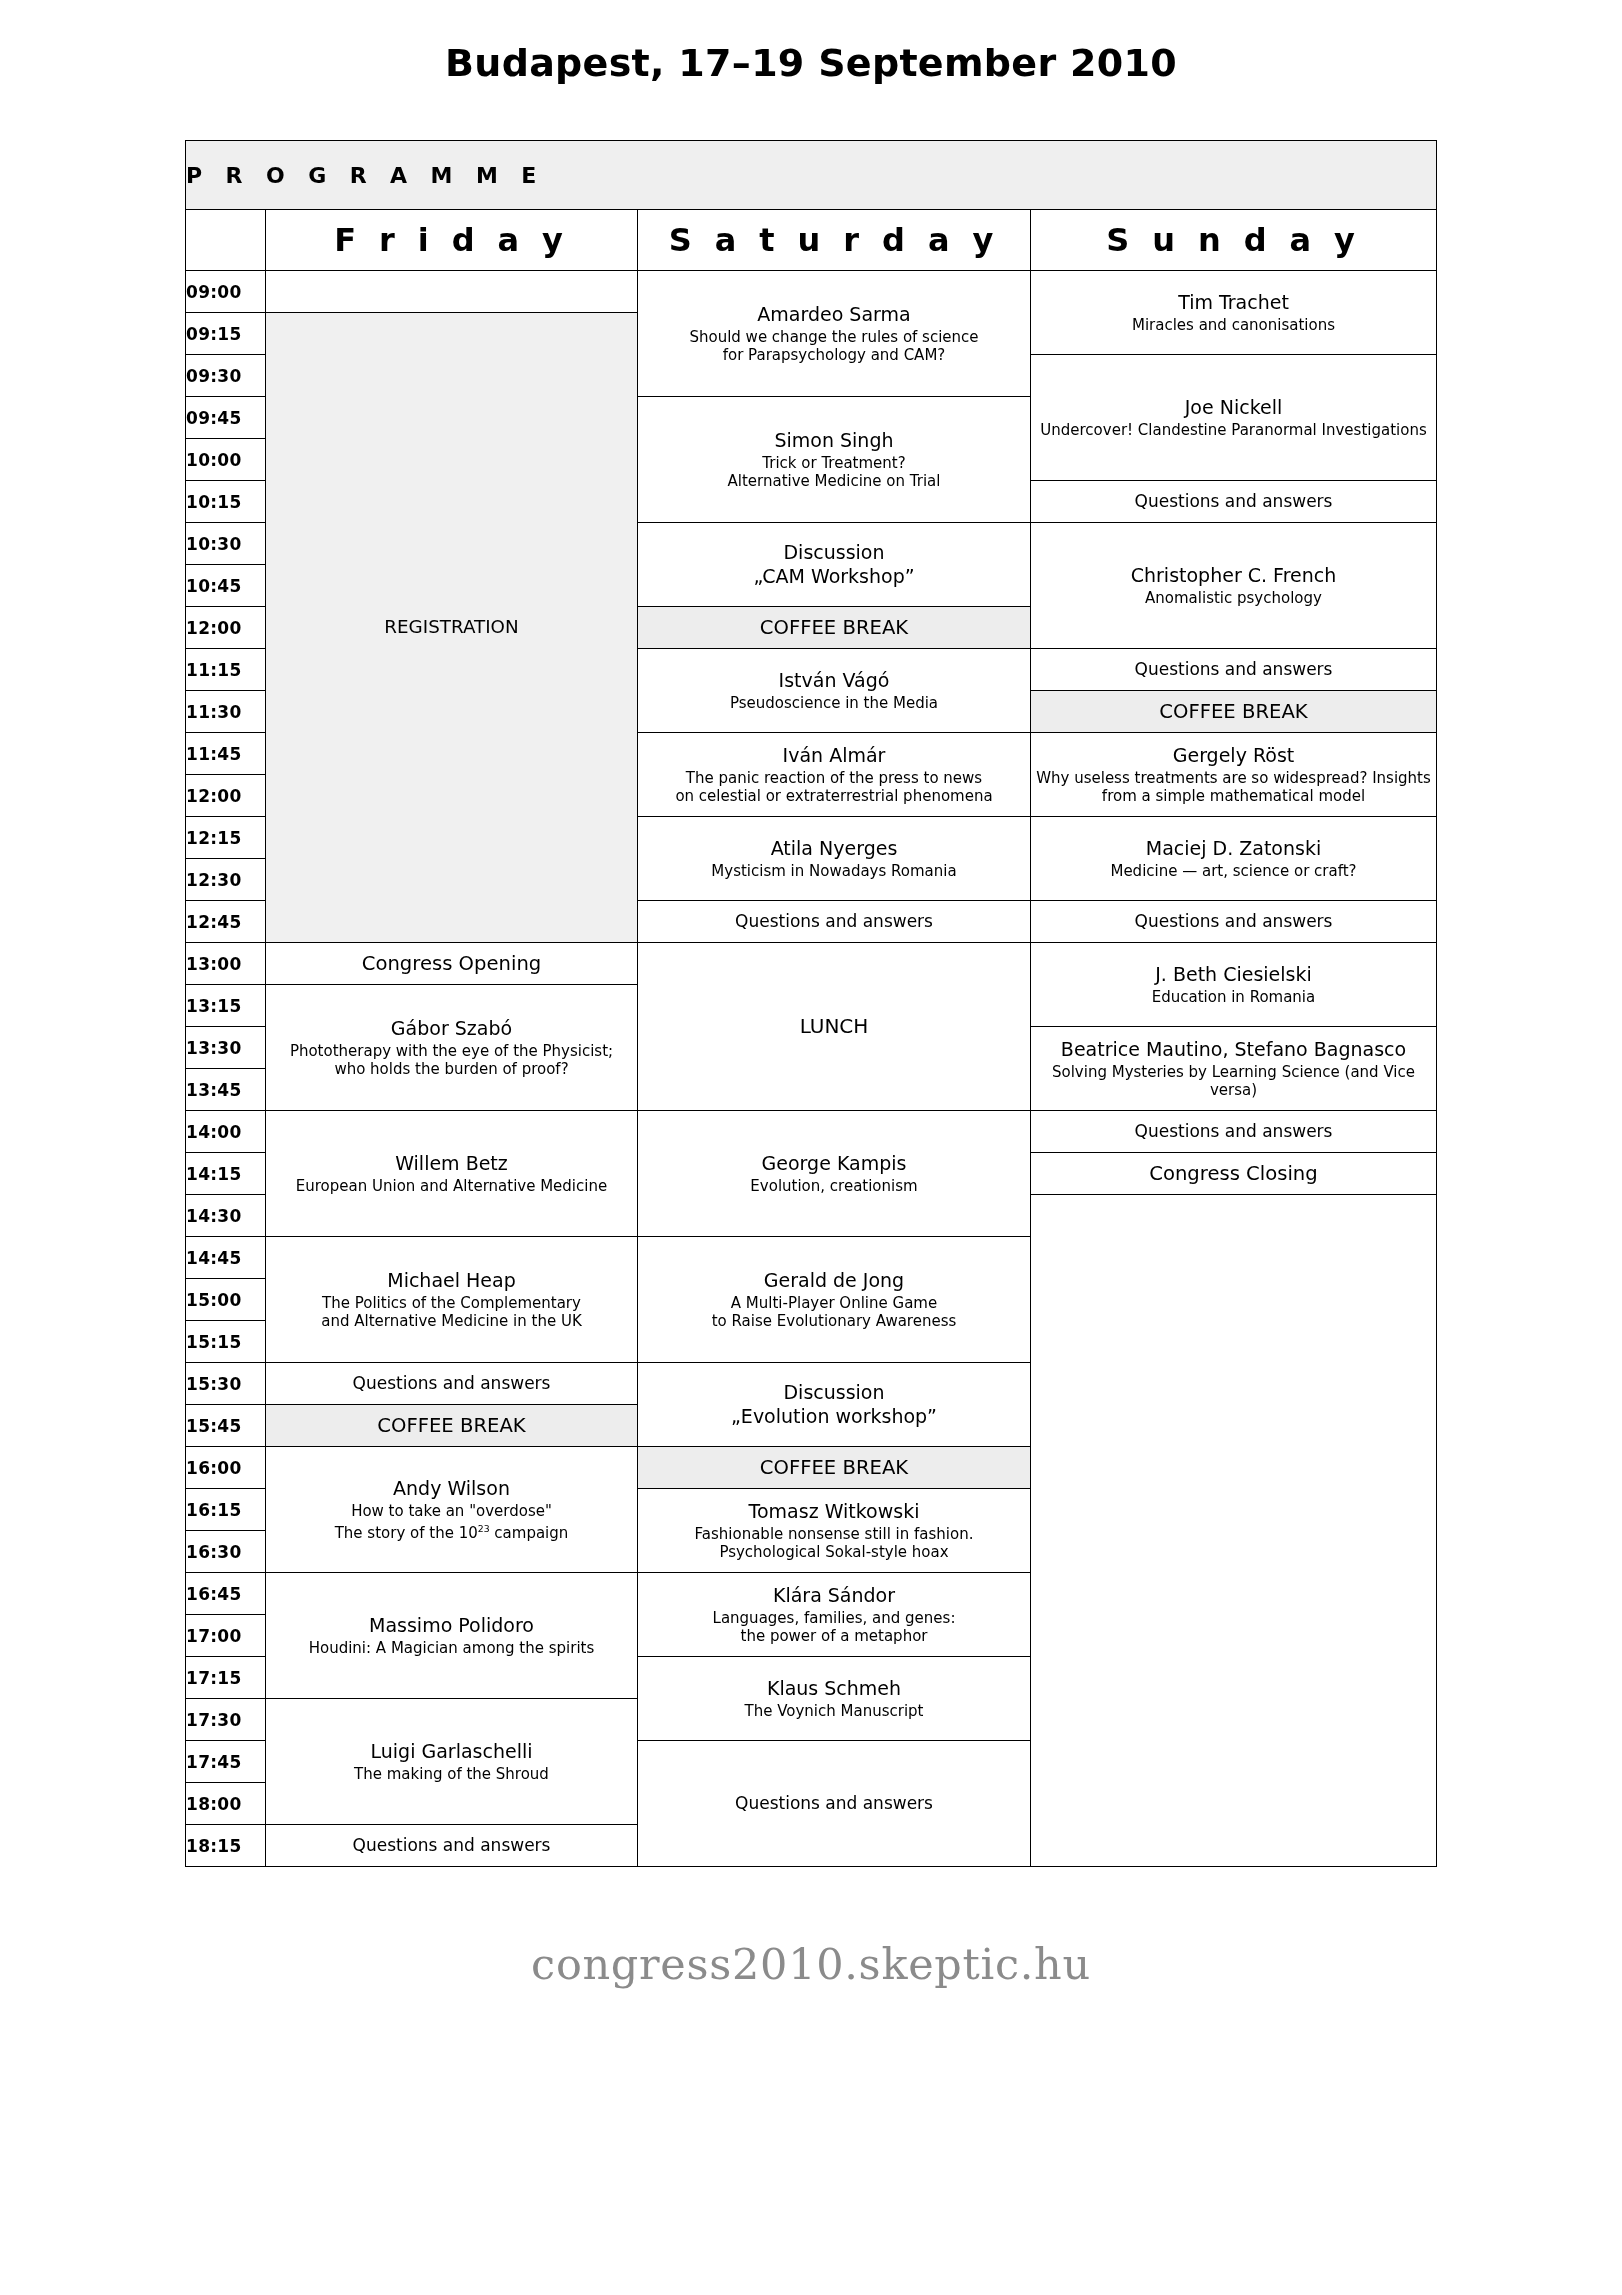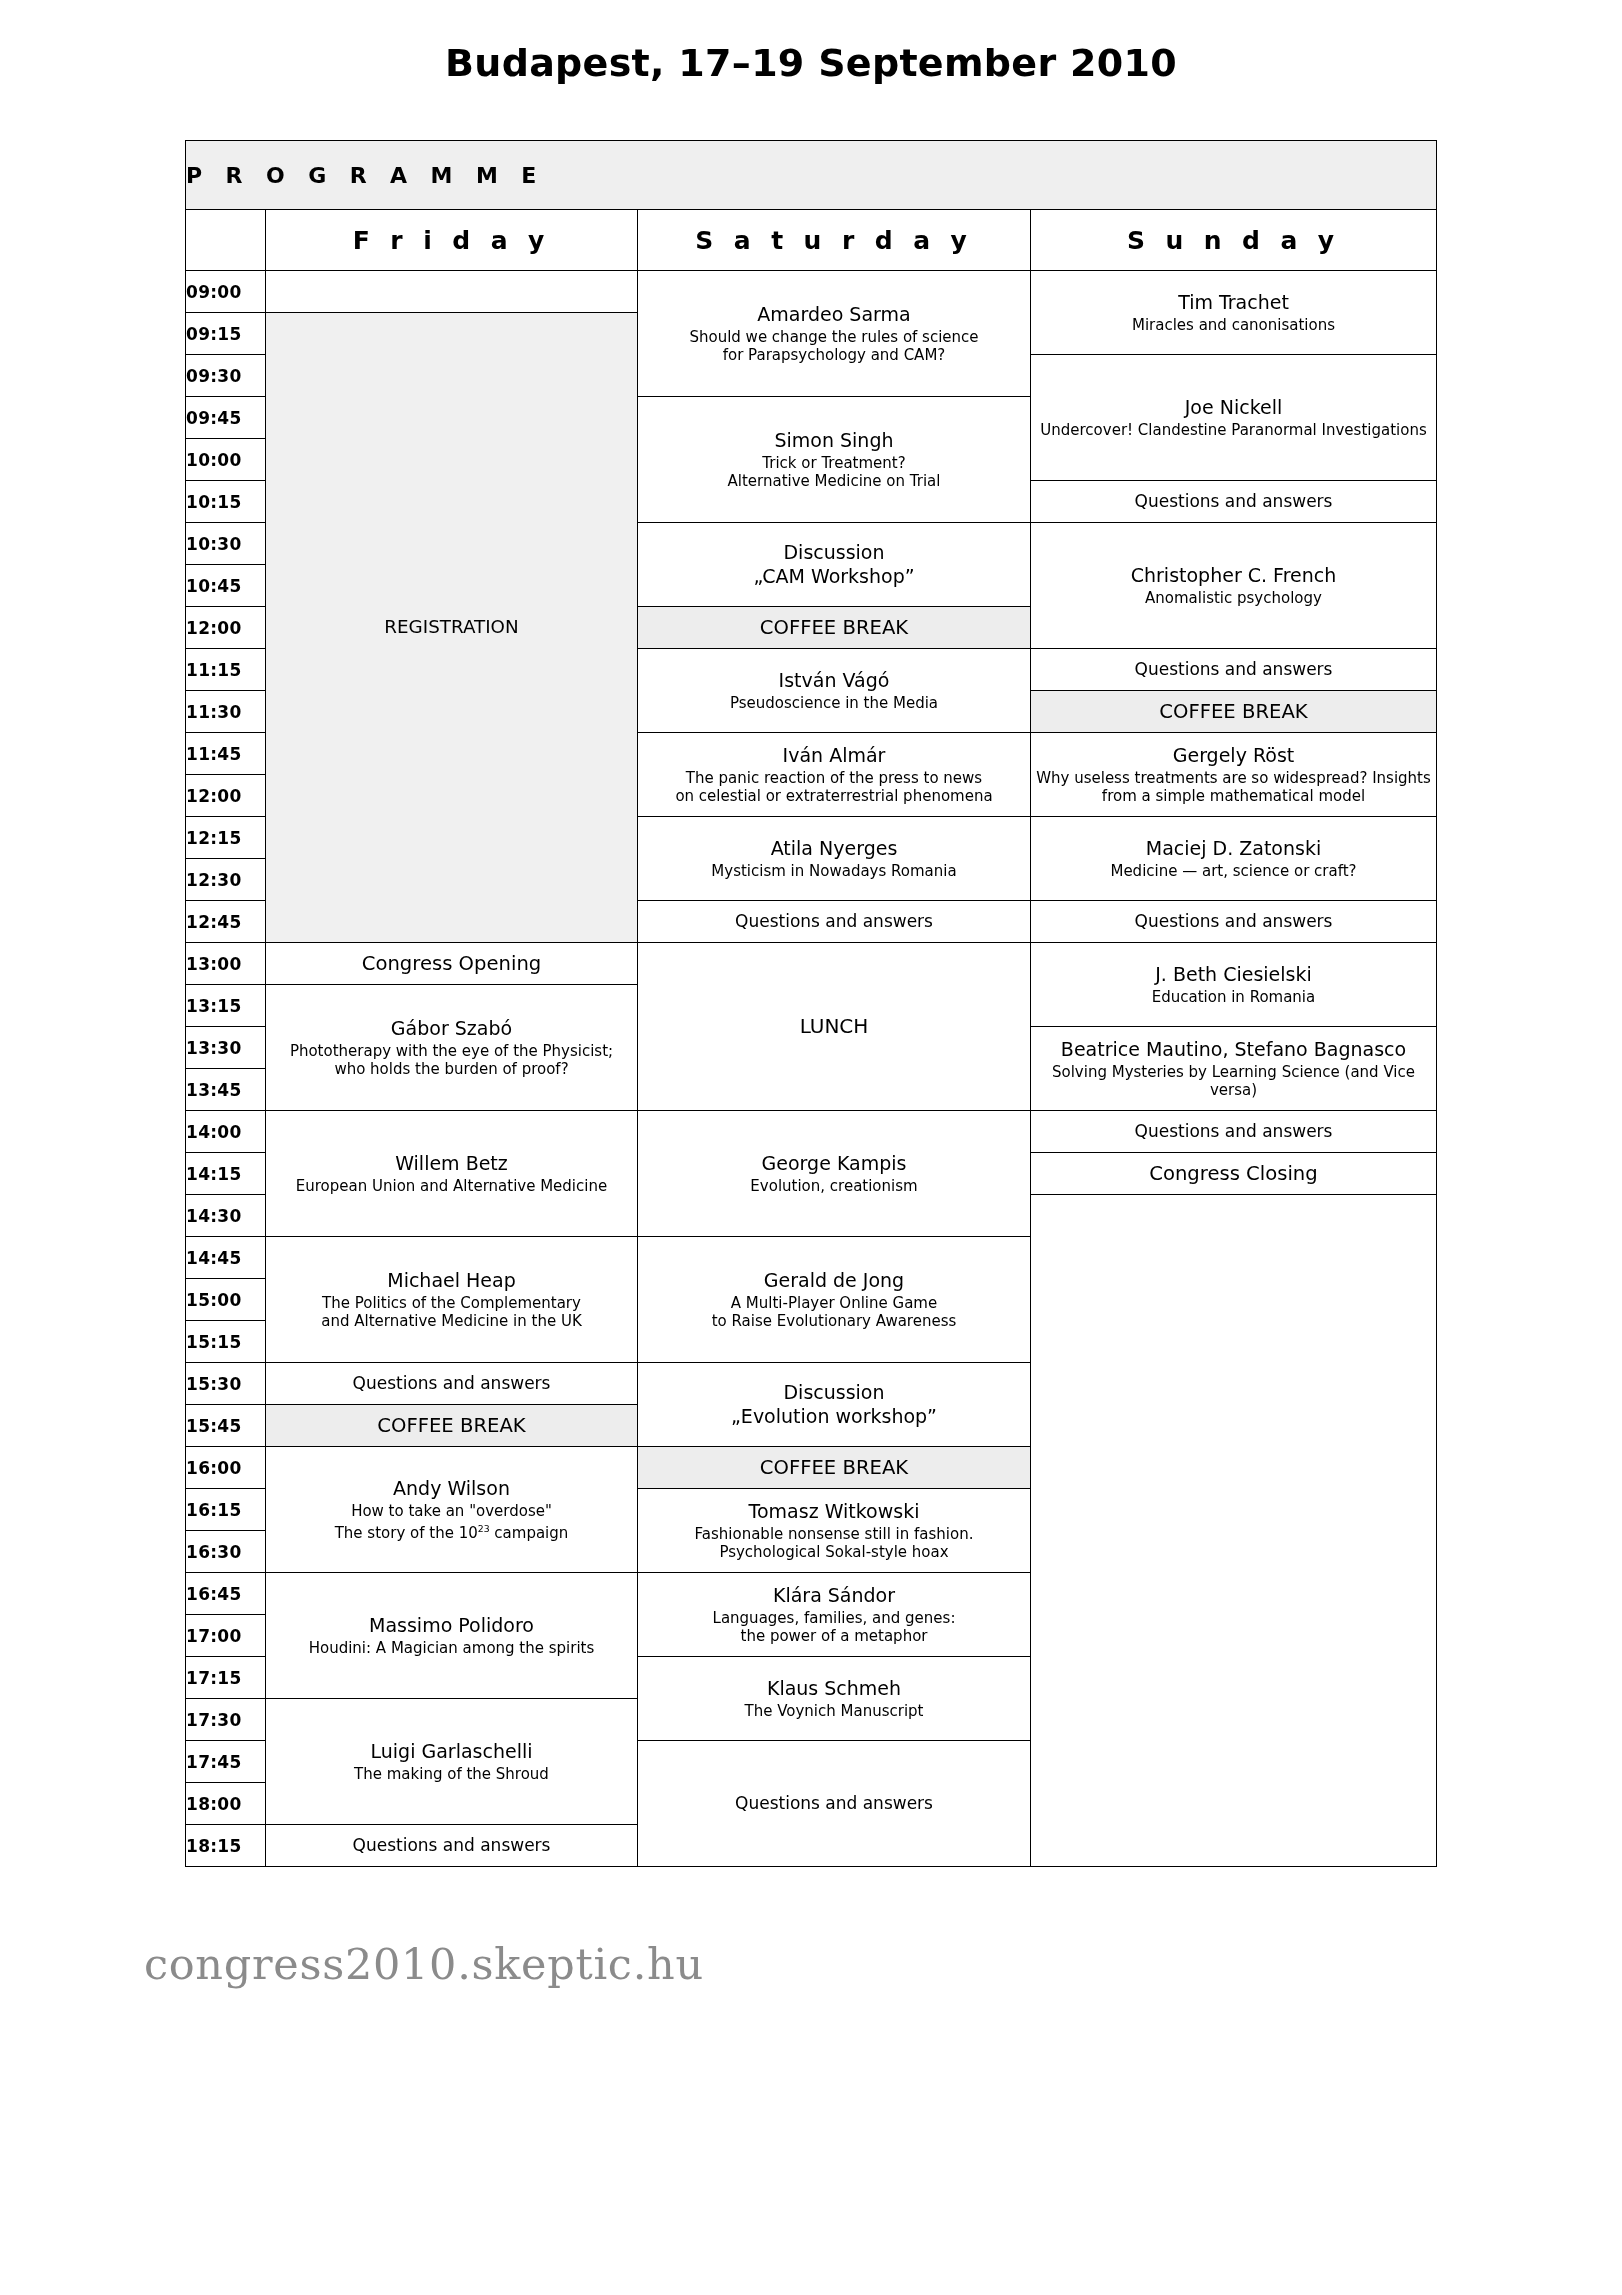--- a/index.html
+++ b/index.html
@@ -58,21 +58,21 @@
   .prog-header {
     text-align: left;
     font-size: 22px;
     font-weight: bold;
     letter-spacing: 7.9px;
     background: #efefef !important;
     height: 68px;
   }
   .day-head {
     text-align: center;
-    font-size: 25px;
+    font-size: 32px;
     font-weight: bold;
     letter-spacing: 5.9px;
     height: 60px;
   }
   .time-cell {
     text-align: left;
     font-size: 17px;
     font-weight: bold;
     height: 41px;
     width: 80px;
@@ -105,20 +105,21 @@
     background: #f0f0f0 !important;
     font-size: 18.3px;
   }
   .lunch {
     font-size: 20px;
   }
   .blank {
     background: #ffffff;
   }
   .footer {
+    text-align: center;
     font-size: 43px;
     color: #8b8b8b;
     letter-spacing: 0.7px;
     margin-top: 72px;
     font-family: "DejaVu Serif", serif;
   }
   sup { font-size: 0.62em; }
 </style>
 </head>
 <body>

